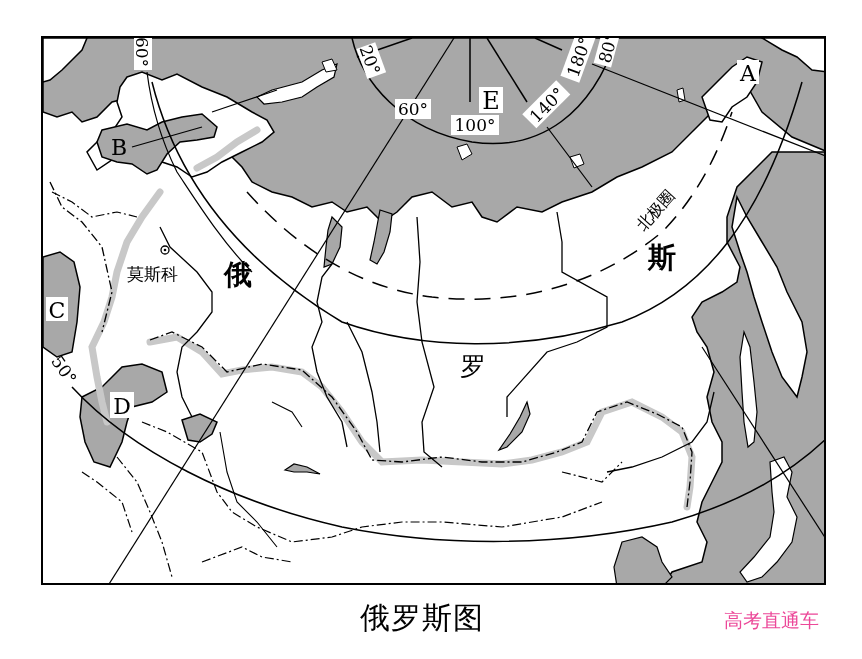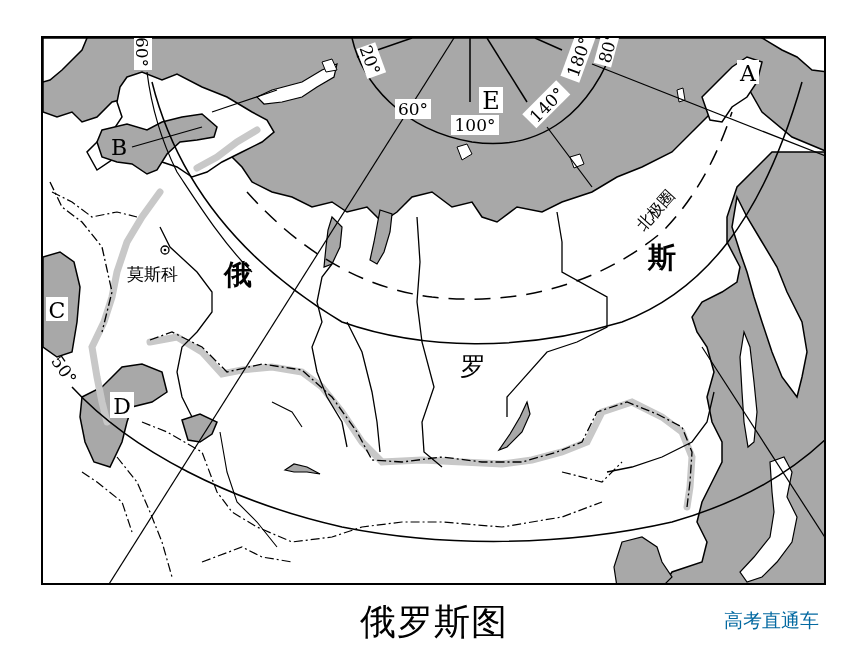--- a/index.html
+++ b/index.html
@@ -1,23 +1,23 @@
 <!DOCTYPE html>
 <html><head>
 <meta charset="utf-8">
 <style>
   html, body { margin: 0; padding: 0; background: #ffffff; }
   body { width: 862px; height: 659px; position: relative; overflow: hidden;
          font-family: "DejaVu Serif", "Liberation Serif", serif; }
   .map-frame { position: absolute; left: 41px; top: 36px; width: 785px; height: 549px;
                border: 2px solid #000; box-sizing: border-box; background: #fff; overflow: hidden; }
   .map-frame svg { position: absolute; left: 0; top: 0; }
-  .caption { position: absolute; left: 360px; top: 598px; font-size: 36px; color: #000;
+  .caption { position: absolute; left: 360px; top: 598px; font-size: 30px; color: #000;
              font-family: Liberation Mono, monospace; letter-spacing: 1px; }
-  .watermark { position: absolute; left: 724px; top: 608px; font-size: 19px; color: #0369a1;
+  .watermark { position: absolute; left: 724px; top: 608px; font-size: 19px; color: #ec4899;
                font-family: "DejaVu Sans", "Liberation Sans", sans-serif; }
   .lbl { font-family: "DejaVu Serif", "Liberation Serif", serif; fill: #000; }
 </style>
 </head>
 <body>
 
 <div class="map-frame">
   <svg width="785" height="549" viewBox="41 36 785 549" xmlns="http://www.w3.org/2000/svg">
 
     <rect x="41" y="36" width="785" height="549" fill="#ffffff"></rect>

